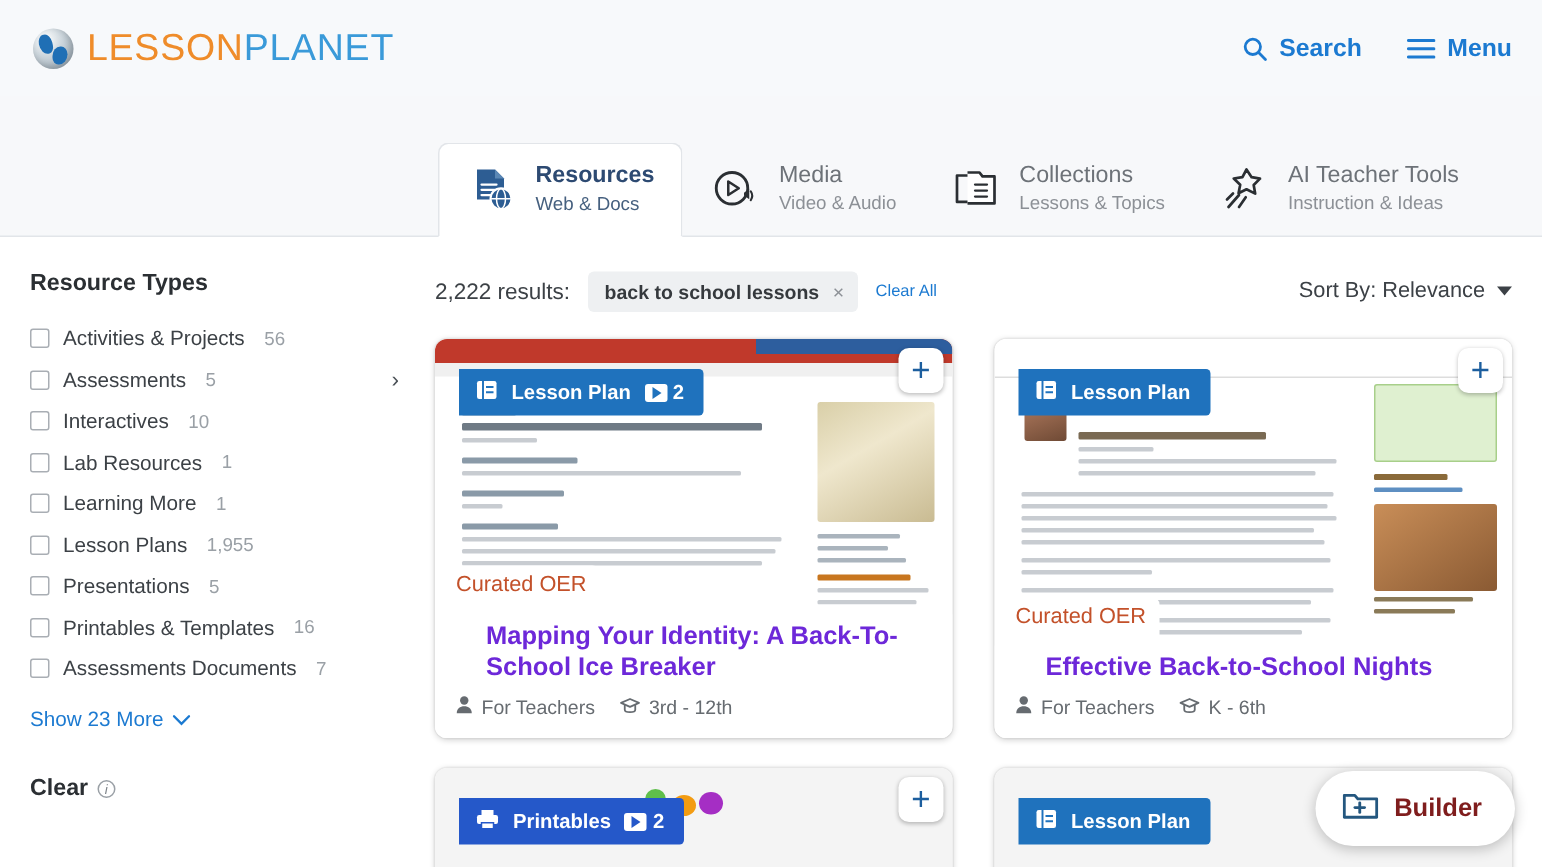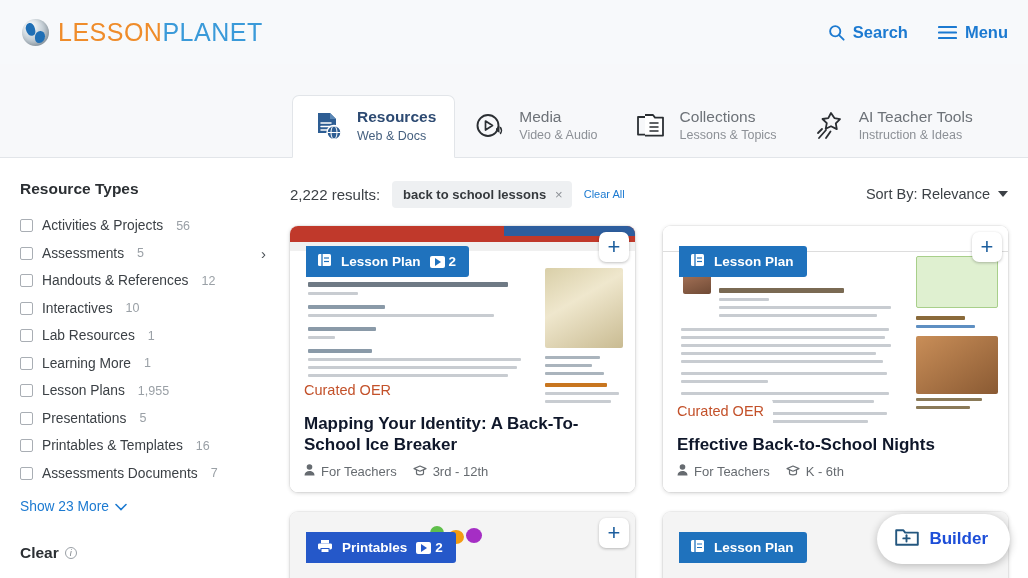--- a/index.html
+++ b/index.html
@@ -167,22 +167,22 @@
     position: absolute; left: 0; right: 0; bottom: 0; z-index: 5;
     background: #fff; padding: 10px 14px 13px 14px;
     border-radius: 8px 8px 0 0;
   }
   .oer {
     position: absolute; left: 14px; top: -26px;
     background: #fff; color: #c3512a; font-size: 14.5px;
     padding: 5px 9px 5px 0; border-radius: 5px 5px 0 0;
   }
   .card-title {
-    font-size: 17px; font-weight: bold; color: #0f172a;
-    line-height: 1.25; margin-bottom: 9px;
+    font-size: 17px; font-weight: bold; color: #6d28d9;
+    line-height: 1.25; margin-bottom: 9px; margin-left: 20px;
   }
   .card-meta { display: flex; align-items: center; gap: 16px; font-size: 13px; color: #666b70; }
   .meta-item { display: flex; align-items: center; gap: 6px; }
 
   
   .doc { position: absolute; inset: 0; background: #fff; }
   .doc-topbar { height: 16px; background: #c0392b; }
   .doc-topbar2 { height: 10px; background: #2d5e9e; position:absolute; top:0; right:0; width:38%; }
   .doc-nav { height: 9px; background: #f0f0f0; }
   .line { height: 3px; background: #c8ccd1; border-radius: 1px; margin-bottom: 5px; }
@@ -193,21 +193,21 @@
     border-radius: 2px;
   }
   .grn-box { background:#dff0d0; border:1px solid #a8cf8a; }
 
   
   .builder {
     position: absolute; right: 18px; bottom: 14px; z-index: 20;
     display: flex; align-items: center; gap: 10px;
     background: #fff; border-radius: 26px; padding: 12px 22px 12px 18px;
     box-shadow: 0 2px 9px rgba(0,0,0,.24);
-    color: #1d4ed8; font-size: 17px; font-weight: bold; cursor: pointer;
+    color: #7f1d1d; font-size: 17px; font-weight: bold; cursor: pointer;
   }
 </style>
 </head>
 <body>
 
 <div class="page">
 
   <div class="header">
     <div class="brand">
       <div class="globe"></div>
@@ -326,25 +326,20 @@
       <div class="facet-row">
         <span class="cbox"></span>
         <span class="facet-label">Activities &amp; Projects</span>
         <span class="facet-count">56</span>
       </div>
       <div class="facet-row">
         <span class="cbox"></span>
         <span class="facet-label">Assessments</span>
         <span class="facet-count">5</span>
         <span class="facet-chevron">›</span>
-      </div>
-      <div class="facet-row">
-        <span class="cbox"></span>
-        <span class="facet-label">Handouts &amp; References</span>
-        <span class="facet-count">12</span>
       </div>
       <div class="facet-row">
         <span class="cbox"></span>
         <span class="facet-label">Interactives</span>
         <span class="facet-count">10</span>
       </div>
       <div class="facet-row">
         <span class="cbox"></span>
         <span class="facet-label">Lab Resources</span>
         <span class="facet-count">1</span>

